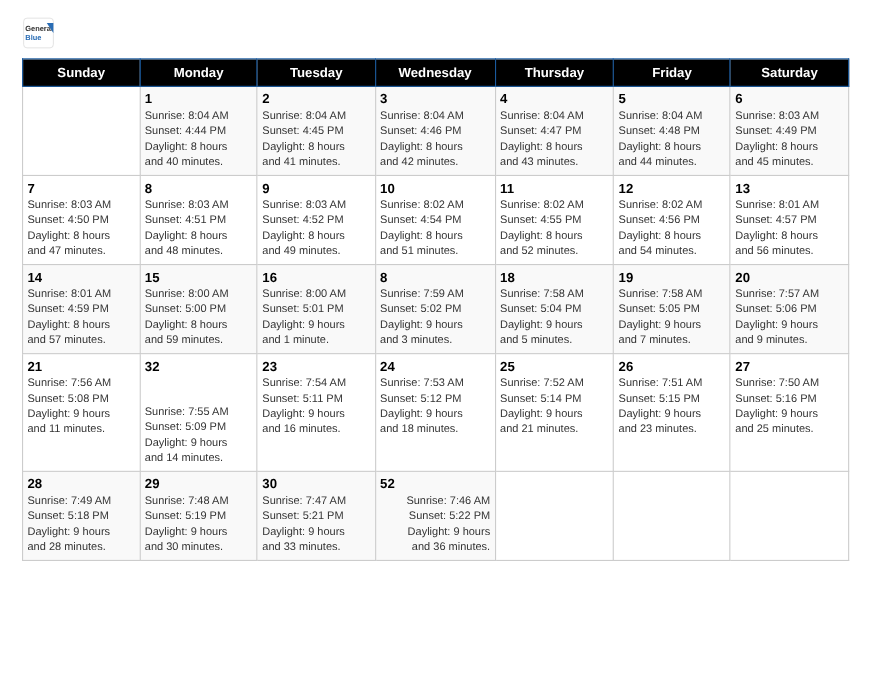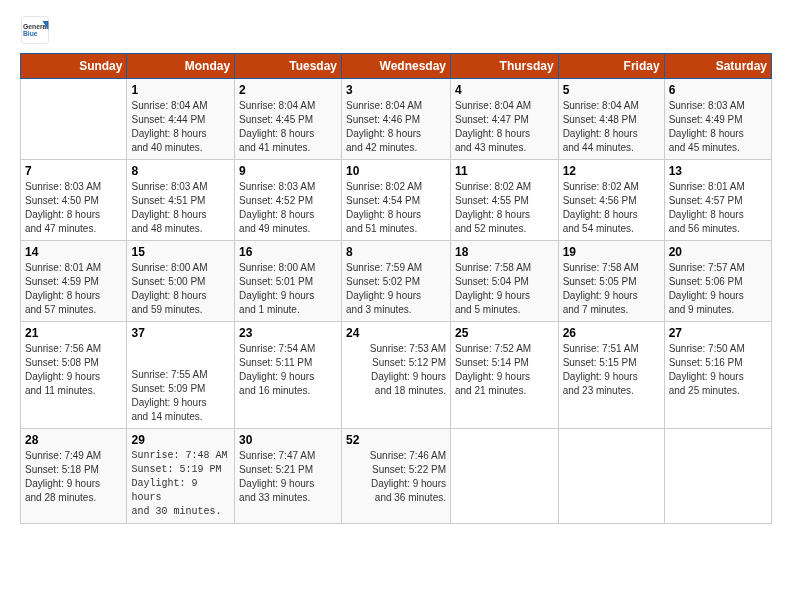--- a/index.html
+++ b/index.html
@@ -40,24 +40,24 @@
     .location-title {
       font-size: 14px;
       color: #555;
     }
     table {
       width: 100%;
       border-collapse: collapse;
       font-size: 10.5px;
     }
     thead tr th {
-      background-color: #c2410c;
+      background-color: #000000;
       color: white;
       padding: 5px 4px;
-      text-align: right;
+      text-align: center;
       font-size: 12px;
       font-weight: bold;
       border: 1px solid #1a5a9e;
     }
     tbody tr td {
       border: 1px solid #ccc;
       padding: 4px 4px;
       vertical-align: top;
       width: 113px;
       min-height: 70px;
@@ -266,36 +266,36 @@
         </tr>
         <tr>
           <td>
             <span class="day-number">21</span>
             <div class="day-info" style="white-space: pre-line;">Sunrise: 7:56 AM
 Sunset: 5:08 PM
 Daylight: 9 hours
 and 11 minutes.</div>
           </td>
           <td>
-            <span class="day-number">37</span>
+            <span class="day-number">32</span>
             <div class="day-info" style="white-space: pre-line; margin-top: 28px;">Sunrise: 7:55 AM
 Sunset: 5:09 PM
 Daylight: 9 hours
 and 14 minutes.</div>
           </td>
           <td>
             <span class="day-number">23</span>
             <div class="day-info" style="white-space: pre-line;">Sunrise: 7:54 AM
 Sunset: 5:11 PM
 Daylight: 9 hours
 and 16 minutes.</div>
           </td>
           <td>
             <span class="day-number">24</span>
-            <div class="day-info" style="white-space: pre-line; text-align: right;">Sunrise: 7:53 AM
+            <div class="day-info" style="white-space: pre-line;">Sunrise: 7:53 AM
 Sunset: 5:12 PM
 Daylight: 9 hours
 and 18 minutes.</div>
           </td>
           <td>
             <span class="day-number">25</span>
             <div class="day-info" style="white-space: pre-line;">Sunrise: 7:52 AM
 Sunset: 5:14 PM
 Daylight: 9 hours
 and 21 minutes.</div>
@@ -318,21 +318,21 @@
         <tr>
           <td>
             <span class="day-number">28</span>
             <div class="day-info" style="white-space: pre-line;">Sunrise: 7:49 AM
 Sunset: 5:18 PM
 Daylight: 9 hours
 and 28 minutes.</div>
           </td>
           <td>
             <span class="day-number">29</span>
-            <div class="day-info" style="white-space: pre-line; font-family: Liberation Mono, monospace;">Sunrise: 7:48 AM
+            <div class="day-info" style="white-space: pre-line;">Sunrise: 7:48 AM
 Sunset: 5:19 PM
 Daylight: 9 hours
 and 30 minutes.</div>
           </td>
           <td>
             <span class="day-number">30</span>
             <div class="day-info" style="white-space: pre-line;">Sunrise: 7:47 AM
 Sunset: 5:21 PM
 Daylight: 9 hours
 and 33 minutes.</div>

